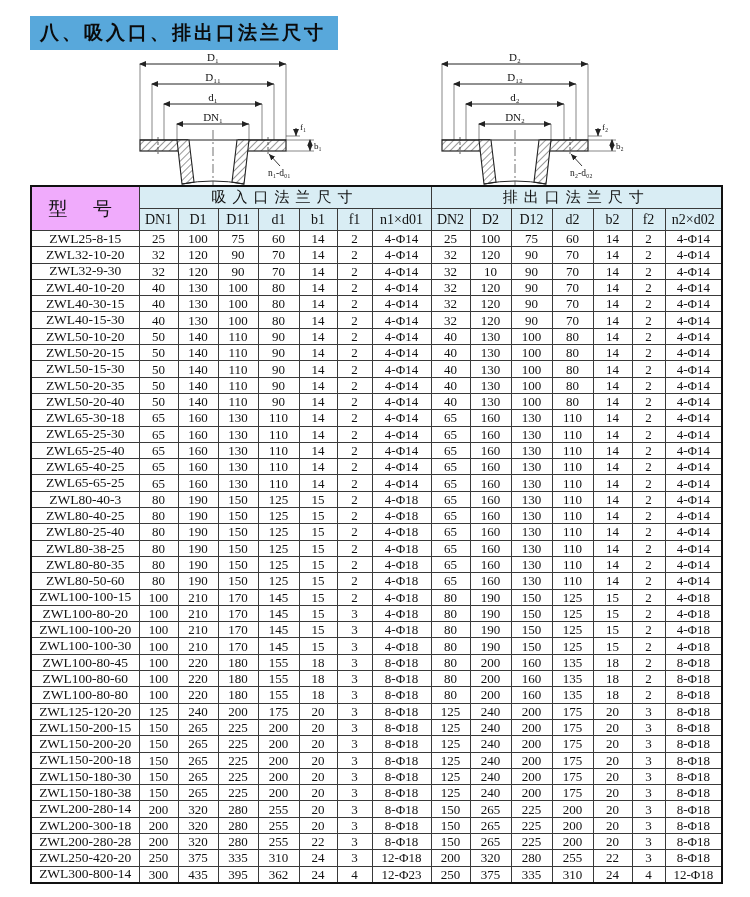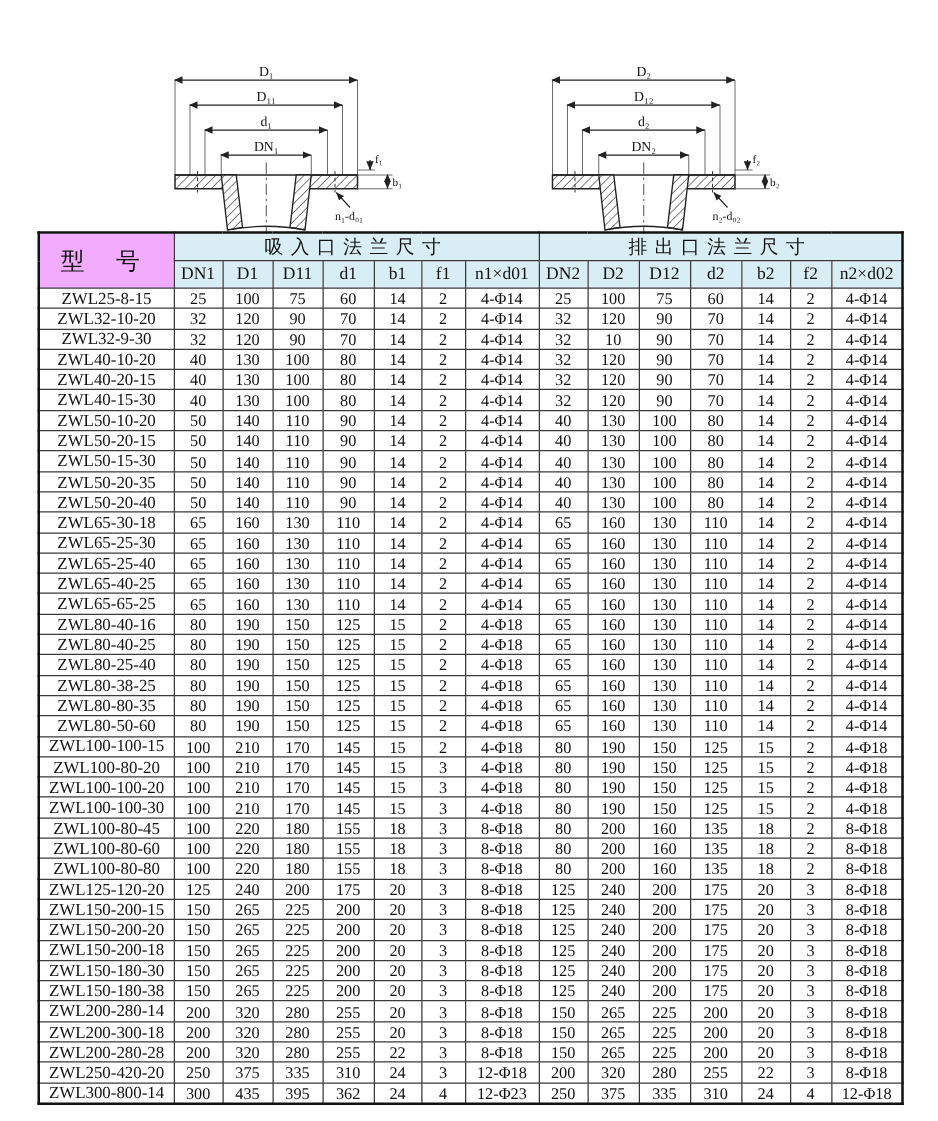--- a/index.html
+++ b/index.html
@@ -26,20 +26,21 @@
   tbody tr > *:nth-child(9){border-left:1.8px solid #111;}
   tr.sub > th:nth-child(8){border-left:1.8px solid #111;}
   tr.top > th:nth-child(3){border-left:1.8px solid #111;}
   svg text{font-family:"Liberation Serif",serif;fill:#111;}
 </style>
 </head>
 <body>
 
 <div class="page">
 
+  <div class="title" style="background: rgb(88, 168, 219);">八、吸入口、排出口法兰尺寸</div>
 
   <div class="diagram left" id="diagram-0">
   <svg width="195" height="138" viewBox="0 0 195 138">
     <defs>
       <pattern id="h0" patternUnits="userSpaceOnUse" width="5" height="5" patternTransform="rotate(45)">
         <rect width="5" height="5" fill="#ffffff"></rect>
         <line x1="0" y1="0" x2="0" y2="5" stroke="#444" stroke-width="1.1"></line>
       </pattern>
       <marker id="me0" markerWidth="8" markerHeight="7" refX="7" refY="3" orient="auto">
         <path d="M0,0 L7,3 L0,6 z" fill="#222"></path>
@@ -253,21 +254,21 @@
           <td>4-Φ14</td>
           <td>32</td>
           <td>120</td>
           <td>90</td>
           <td>70</td>
           <td>14</td>
           <td>2</td>
           <td>4-Φ14</td>
         </tr>
         <tr>
-          <th>ZWL40-20-15</th>
+          <th>ZWL40-30-15</th>
           <td>40</td>
           <td>130</td>
           <td>100</td>
           <td>80</td>
           <td>14</td>
           <td>2</td>
           <td>4-Φ14</td>
           <td>32</td>
           <td>120</td>
           <td>90</td>
@@ -457,21 +458,21 @@
           <td>4-Φ14</td>
           <td>65</td>
           <td>160</td>
           <td>130</td>
           <td>110</td>
           <td>14</td>
           <td>2</td>
           <td>4-Φ14</td>
         </tr>
         <tr>
-          <th>ZWL80-40-16</th>
+          <th>ZWL80-40-3</th>
           <td>80</td>
           <td>190</td>
           <td>150</td>
           <td>125</td>
           <td>15</td>
           <td>2</td>
           <td>4-Φ18</td>
           <td>65</td>
           <td>160</td>
           <td>130</td>

